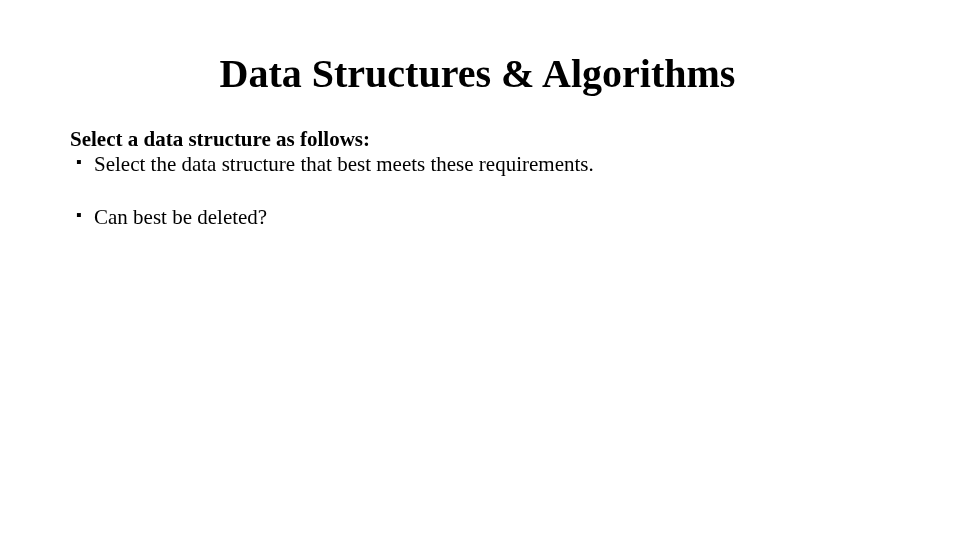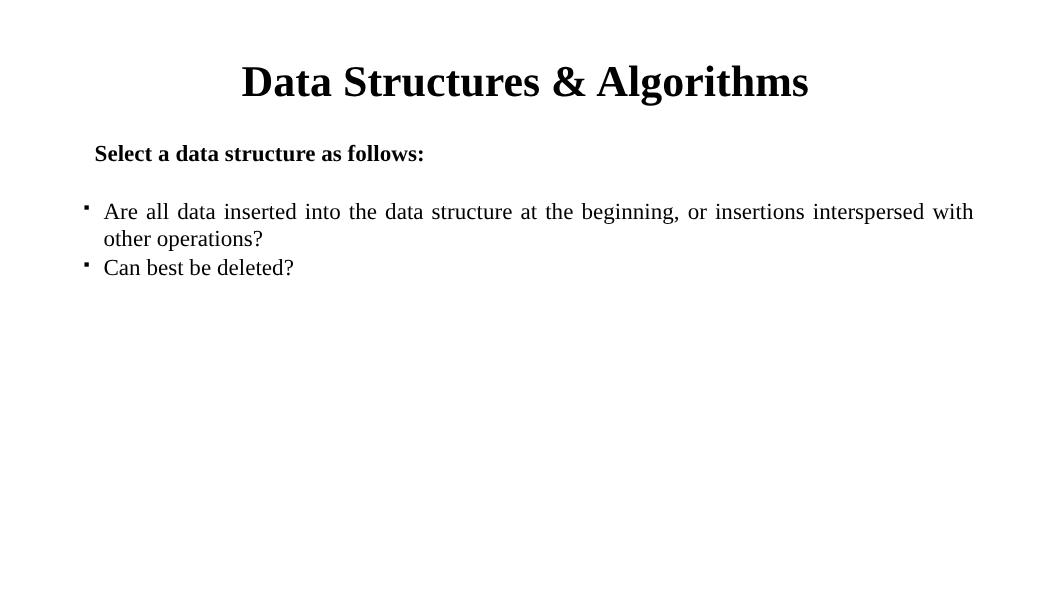--- a/index.html
+++ b/index.html
@@ -19,21 +19,21 @@
   }
   .title {
     font-size: 40px;
     font-weight: bold;
     text-align: center;
     margin: 0 0 30px 0;
   }
   .section-heading {
     font-size: 21px;
     font-weight: bold;
-    margin: 16px;
+    margin: 0;
     line-height: 1.2;
   }
   .bullet-list {
     margin: 0 0 28px 0;
     padding: 0 0 0 24px;
     list-style: none;
   }
   .bullet-list li {
     font-size: 21px;
     line-height: 1.2;
@@ -50,19 +50,19 @@
   }
 </style>
 </head>
 <body>
 
 <div class="slide">
   <h1 class="title">Data Structures &amp; Algorithms</h1>
 
   <p class="section-heading">Select a data structure as follows:</p>
   <ul class="bullet-list">
+    <li>Select the data structure that best meets these requirements.</li>
   </ul>
 
   <ul class="bullet-list">
-    <li>Are all data inserted into the data structure at the beginning, or insertions interspersed with other operations?</li>
     <li>Can best be deleted?</li>
   </ul>
 </div>
 
 </body></html>

